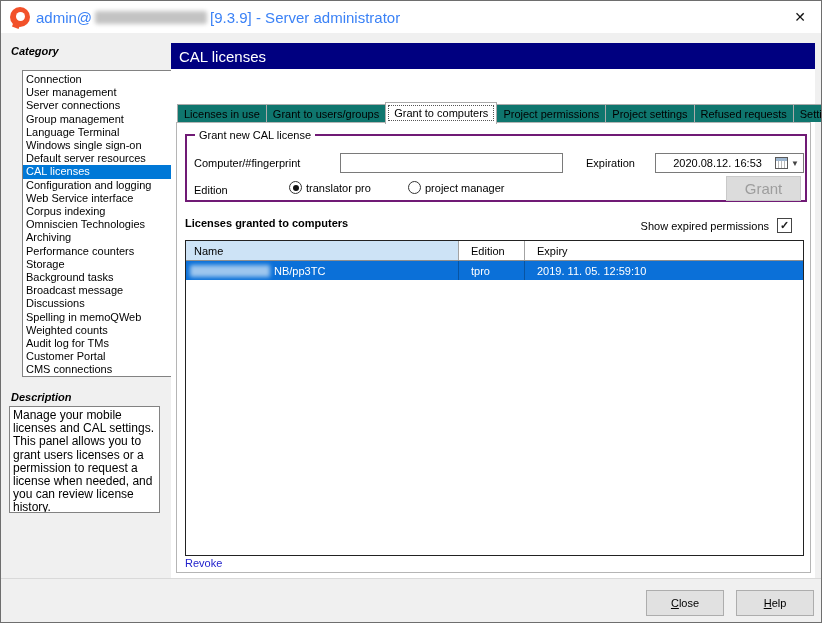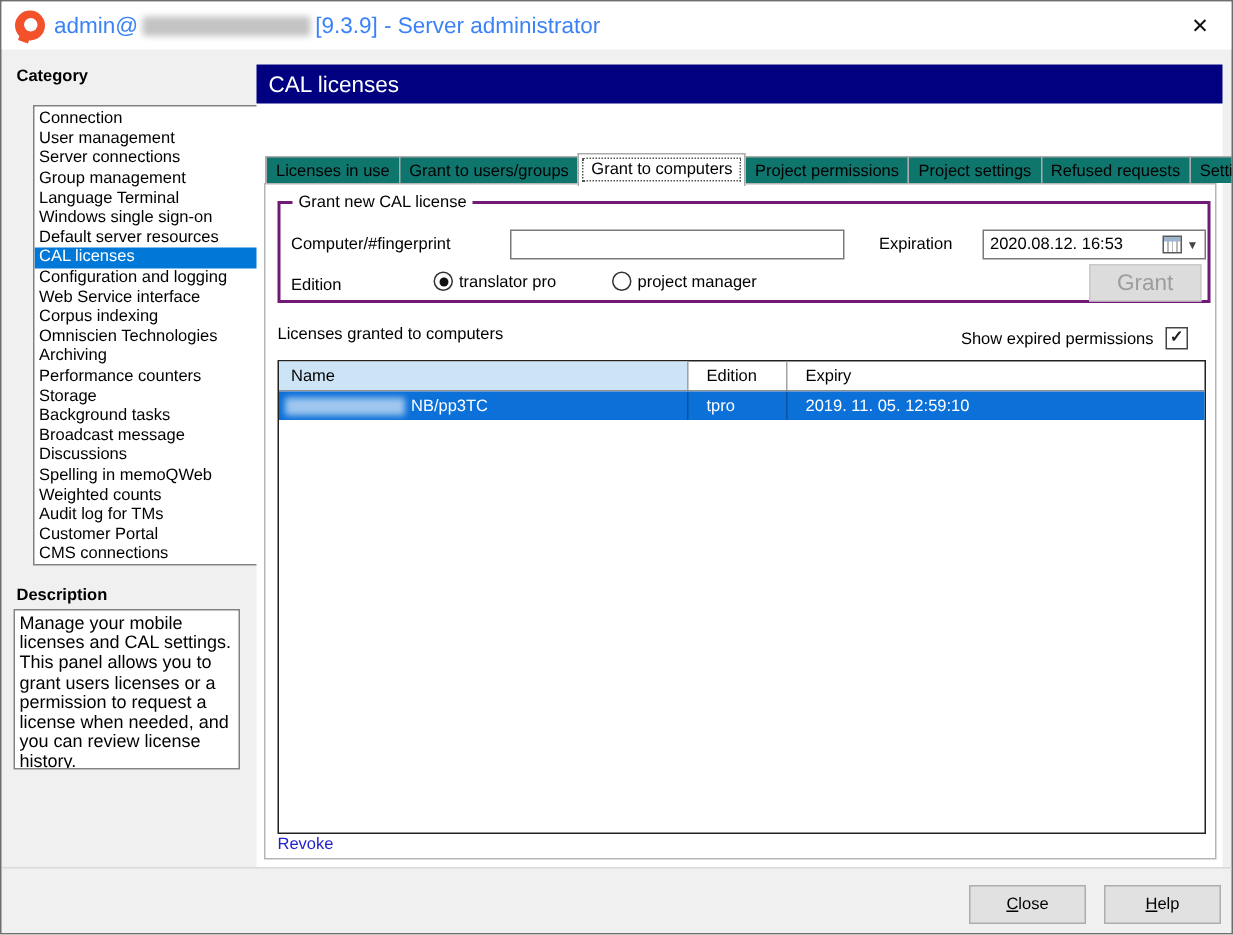--- a/index.html
+++ b/index.html
@@ -6,21 +6,21 @@
   .window{position:relative;width:822px;height:623px;background:#f0f0f0;border:1px solid #6e6e6e;box-sizing:border-box;overflow:hidden;}
   
   .titlebar{position:absolute;left:0;top:0;width:100%;height:32px;background:#ffffff;display:flex;align-items:center;}
   .logo{position:relative;width:20px;height:20px;margin-left:9px;border-radius:50%;background:#f2512a;flex:0 0 auto;}
   .logo::before{content:"";position:absolute;left:3px;bottom:-1px;width:7px;height:7px;background:#f2512a;transform:rotate(20deg);}
   .logo::after{content:"";position:absolute;left:6px;top:5px;width:9px;height:9px;border-radius:50%;background:#fff;}
   .title-text{margin-left:6px;font-size:15px;color:#3b82f6;display:flex;align-items:center;white-space:nowrap;}
   .redact{display:inline-block;width:112px;height:13px;margin:0 3px;background:#c3c3c3;filter:blur(2px);border-radius:2px;}
   .close-x{position:absolute;right:10px;top:6px;width:22px;height:20px;font-size:14px;color:#111;text-align:center;line-height:20px;cursor:default;}
   
-  .side-label{position:absolute;left:10px;font-size:11px;font-weight:bold;color:#000;}
+  .side-label{position:absolute;left:10px;font-size:11px;font-weight:bold;color:#000;font-style:italic;}
   .cat-label{top:44px;}
   .desc-label{top:390px;}
   .listbox{position:absolute;left:8px;width:151px;background:#fff;border:1px solid #828282;box-sizing:border-box;overflow:hidden;}
   .cat-list{top:69px;height:307px;padding-top:2px;margin-left:13px;}
   .cat-item{font-size:11px;line-height:13.2px;padding-left:3px;white-space:nowrap;color:#000;}
   .cat-item.selected{background:#0078d7;color:#fff;}
   .desc-box{top:405px;height:107px;padding:2px 3px;font-size:12px;line-height:13.2px;color:#000;}
   
   .main-white{position:absolute;left:170px;top:42px;width:644px;height:535px;background:#fff;}
   .navy{position:absolute;left:170px;top:42px;width:644px;height:26px;background:#000080;color:#fff;font-size:15px;display:flex;align-items:center;padding-left:8px;box-sizing:border-box;}
@@ -28,32 +28,32 @@
   .tabstrip{position:absolute;left:176px;top:101px;height:22px;display:flex;align-items:flex-start;}
   .tab{margin-top:2px;height:18px;line-height:18px;padding:0 6px;font-size:11px;background:#0f766e;border:1px solid #ababab;border-bottom:none;box-sizing:border-box;white-space:nowrap;color:#000;}
   .tab + .tab{margin-left:-1px;}
   .tab.active{margin-top:0;height:22px;line-height:20px;background:#fff;position:relative;z-index:3;outline:1px dotted #555;outline-offset:-4px;padding:0 8px;}
   
   .groupbox{position:absolute;left:184px;top:133px;width:622px;height:68px;border:2px solid #701a75;box-sizing:border-box;}
   .legend{position:absolute;left:8px;top:-7px;background:#fff;padding:0 4px;font-size:11px;color:#000;}
   .gb-label{position:absolute;font-size:11px;color:#000;}
   .textbox{position:absolute;left:153px;top:17px;width:223px;height:20px;border:1px solid #7a7a7a;background:#fff;box-sizing:border-box;font-size:11px;padding:0 3px;font-family:"Liberation Sans",sans-serif;}
   .datepicker{position:absolute;left:468px;top:17px;width:149px;height:20px;border:1px solid #7a7a7a;background:#fff;box-sizing:border-box;display:flex;align-items:center;font-size:11px;}
-  .dp-value{flex:1;padding-left:4px;white-space:nowrap;}
+  .dp-value{flex:1;padding-left:4px;white-space:nowrap;text-align:center;}
   .cal-icon{width:13px;height:12px;border:1px solid #5a5a5a;box-sizing:border-box;background:
       linear-gradient(#9db6cf,#9db6cf) 0 0/100% 3px no-repeat,
       repeating-linear-gradient(to right,#fff 0 2px,#b9b9b9 2px 3px),
       repeating-linear-gradient(#fff 0 2px,#b9b9b9 2px 3px);margin-right:3px;}
   .dp-arrow{font-size:8px;color:#444;margin-right:4px;}
   .radio{position:absolute;top:45px;width:13px;height:13px;border:1px solid #333;border-radius:50%;background:#fff;box-sizing:border-box;}
   .radio.checked::after{content:"";position:absolute;left:2.5px;top:2.5px;width:6px;height:6px;border-radius:50%;background:#111;}
   .radio-label{position:absolute;top:46px;font-size:11px;color:#000;}
   .grant-btn{position:absolute;left:539px;top:40px;width:75px;height:25px;background:#dcdcdc;border:1px solid #c9c9c9;box-sizing:border-box;color:#9d9d9d;font-size:15px;text-align:center;line-height:23px;}
   
-  .section-title{position:absolute;left:184px;top:216px;font-size:11px;font-weight:normal;color:#000;}
+  .section-title{position:absolute;left:184px;top:216px;font-size:11px;font-weight:bold;color:#000;}
   .show-expired{position:absolute;top:219px;right:52px;font-size:11px;color:#000;}
   .checkbox{position:absolute;left:776px;top:217px;width:15px;height:15px;border:1px solid #454545;background:#fff;box-sizing:border-box;color:#212121;font-size:11px;font-weight:bold;text-align:center;line-height:13px;}
   .grid{position:absolute;left:184px;top:239px;width:619px;height:316px;border:1px solid #222;background:#fff;box-sizing:border-box;display:flex;flex-direction:column;}
   .grid-header{display:flex;height:19px;border-bottom:1px solid #8e8e8e;flex:0 0 auto;}
   .gh-cell{font-size:11px;color:#000;display:flex;align-items:center;box-sizing:border-box;border-right:1px solid #a3a3a3;padding-left:12px;}
   .gh-cell.col-name{width:273px;background:#cde3f6;padding-left:8px;}
   .gh-cell.col-edition{width:66px;}
   .gh-cell.col-expiry{flex:1;border-right:none;}
   .grid-row{display:flex;height:19px;flex:0 0 auto;color:#fff;font-size:11px;}
   .grid-row.selected{background:#0b70d8;}

